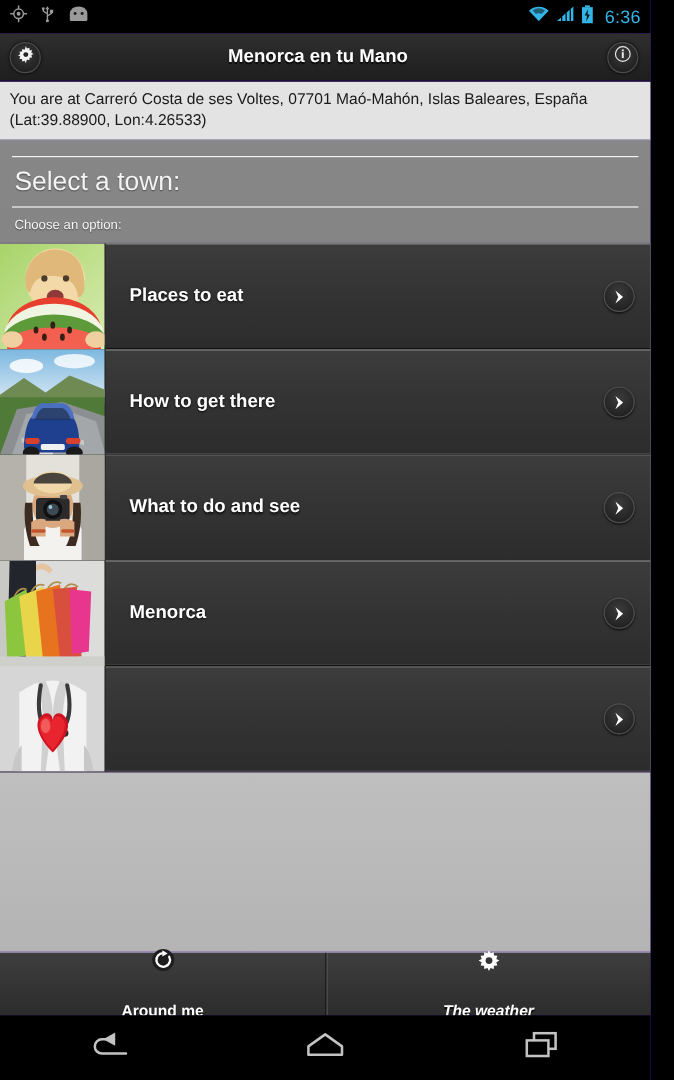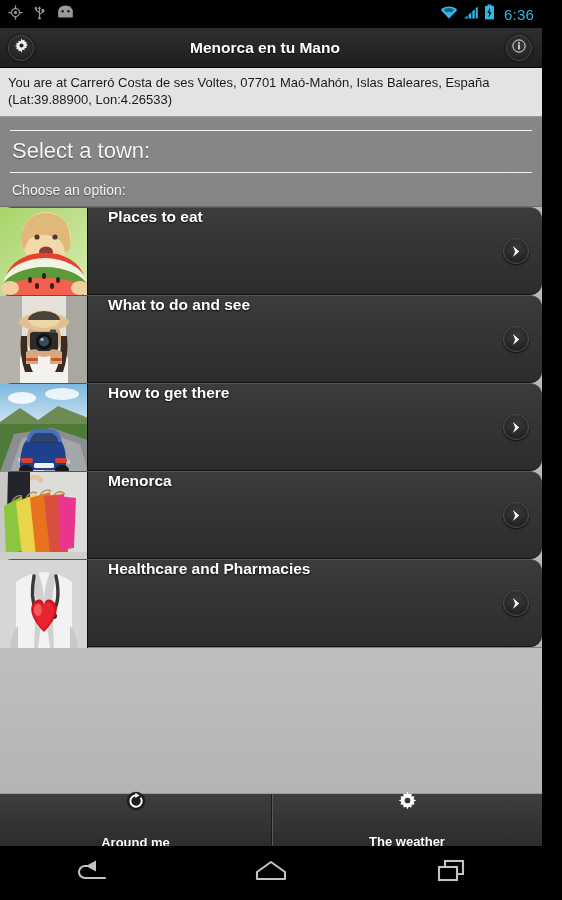--- a/index.html
+++ b/index.html
@@ -89,39 +89,38 @@
     height: 42px;
     border-radius: 7px;
     background: linear-gradient(to bottom, #3b3b3b 0%, #2e2e2e 48%, #262626 52%, #1c1c1c 100%);
     border: 1px solid #101010;
     box-shadow: inset 0 1px 0 rgba(255,255,255,.13), 0 1px 2px rgba(0,0,0,.5);
     display: flex; align-items: center; justify-content: center;
     color: #fff; font-size: 15.5px; font-weight: bold;
     text-shadow: 0 1px 1px rgba(0,0,0,.8);
   }
   .choose-label {
-    color: #f4f4f4; font-size: 14px;
+    color: #f4f4f4; font-size: 11px;
     padding: 9px 2px 8px 2px;
     text-shadow: 0 1px 1px rgba(0,0,0,.45);
   }
 
   
   .list {
     flex: 0 0 auto;
     border-top: 1px solid #6e6e6e;
     background: #b9b9b9;
   }
   .list-row {
     height: 88px;
-    display: flex; align-items: flex-start;
+    display: flex; align-items: center;
     background: linear-gradient(to bottom, #3c3c3c 0%, #343434 45%, #2c2c2c 100%);
     border-bottom: 1px solid #111;
     border-top: 1px solid #555;
     position: relative;
-    border-radius: 12px;
   }
   .thumb {
     width: 88px; flex: 0 0 88px;
     border-right: 1px solid #0c0c0c;
     overflow: hidden; position: relative;
     background: #777;
   }
   .thumb svg { display: block; width: 88px; height: 88px; }
   .row-label {
     flex: 1 1 auto;
@@ -153,21 +152,21 @@
     display: flex;
     background: linear-gradient(to bottom, #3e3e3e 0%, #343434 55%, #2c2c2c 100%);
     border-top: 1px solid #9a9a9a;
   }
   .tab {
     flex: 1 1 50%;
     display: flex; flex-direction: column;
     align-items: center; justify-content: center;
     gap: 20px;
   }
-  .tab + .tab { border-left: 1px solid #1a1a1a; box-shadow: inset 1px 0 0 #5a5a5a; }
+  .tab + .tab { border-left: 1px solid #1a1a1a; box-shadow: inset 1px 0 0 #5a5a5a; font-style: italic; }
   .tab-label {
     color: #fff; font-size: 13px; font-weight: bold;
     text-shadow: 0 1px 1px rgba(0,0,0,.85);
   }
 
   
   .navbar {
     flex: 0 0 54px; height: 54px;
     background: #000;
     display: flex; align-items: center; justify-content: space-around;
@@ -311,53 +310,20 @@
       <div class="row-arrow">
         <svg width="11" height="13" viewBox="0 0 12 14">
             <path d="M2 1 L9 7 L2 13 L4.6 7 Z" fill="#fff"></path>
           </svg>
       </div>
     </div>
 
     <div class="list-row">
       <div class="thumb">
         <svg viewBox="0 0 88 88" preserveAspectRatio="xMidYMid slice">
-          <rect width="88" height="88" fill="#cfcfc8"></rect>
-          <rect x="0" y="0" width="22" height="88" fill="#b4b2ab"></rect>
-          <rect x="66" y="0" width="22" height="88" fill="#a9a7a0"></rect>
-          <rect x="22" y="0" width="44" height="88" fill="#e3e1d9"></rect>
-          <path d="M20 88 L20 62 A26 22 0 0 1 68 62 L68 88 Z" fill="#f3f2ee"></path>
-          <ellipse cx="44" cy="42" rx="17" ry="19" fill="#d9a87e"></ellipse>
-          <path d="M27 40 q0 26 6 36 l-8 0 q-6 -18 -4 -36z" fill="#3b2b20"></path>
-          <path d="M61 40 q0 26 -6 36 l8 0 q6 -18 4 -36z" fill="#3b2b20"></path>
-          <ellipse cx="44" cy="26" rx="25" ry="9" fill="#e0c08e"></ellipse>
-          <ellipse cx="44" cy="23" rx="16" ry="9" fill="#efd7a8"></ellipse>
-          <path d="M28 24 a16 9 0 0 1 32 0 z" fill="#2a2a2a" opacity=".85"></path>
-          <rect x="30" y="36" width="28" height="19" rx="3" fill="#2b2b2b"></rect>
-          <circle cx="44" cy="45.5" r="8" fill="#111"></circle>
-          <circle cx="44" cy="45.5" r="5" fill="#3b4a55"></circle>
-          <circle cx="42" cy="43.5" r="1.6" fill="#9fc4d8"></circle>
-          <rect x="50" y="33.5" width="6" height="3.5" rx="1" fill="#444"></rect>
-          <path d="M26 56 q6 -4 12 -2 l0 14 l-12 0z" fill="#d9a87e"></path>
-          <path d="M62 56 q-6 -4 -12 -2 l0 14 l12 0z" fill="#d9a87e"></path>
-          <rect x="26" y="62" width="12" height="3" rx="1.5" fill="#c2552f"></rect>
-          <rect x="51" y="62" width="11" height="3" rx="1.5" fill="#c2552f"></rect>
-        </svg>
-      </div>
-      <div class="row-label">What to do and see</div>
-      <div class="row-arrow">
-        <svg width="11" height="13" viewBox="0 0 12 14">
-            <path d="M2 1 L9 7 L2 13 L4.6 7 Z" fill="#fff"></path>
-          </svg>
-      </div>
-    </div>
-
-    <div class="list-row">
-      <div class="thumb">
-        <svg viewBox="0 0 88 88" preserveAspectRatio="xMidYMid slice">
           <defs>
               <linearGradient id="sky" x1="0" y1="0" x2="0" y2="1">
             <stop offset="0" stop-color="#7db8e0"></stop>
                 <stop offset="1" stop-color="#cfe4f2"></stop>
               </linearGradient>
             </defs>
           <rect width="88" height="40" fill="url(#sky)"></rect>
           <ellipse cx="22" cy="14" rx="14" ry="6" fill="#fff" opacity=".85"></ellipse>
           <ellipse cx="62" cy="10" rx="17" ry="6" fill="#fff" opacity=".8"></ellipse>
           <path d="M0 38 L20 24 L38 36 L58 22 L88 34 L88 46 L0 46 Z" fill="#6f8a52"></path>
@@ -380,20 +346,53 @@
       <div class="row-arrow">
         <svg width="11" height="13" viewBox="0 0 12 14">
             <path d="M2 1 L9 7 L2 13 L4.6 7 Z" fill="#fff"></path>
           </svg>
       </div>
     </div>
 
     <div class="list-row">
       <div class="thumb">
         <svg viewBox="0 0 88 88" preserveAspectRatio="xMidYMid slice">
+          <rect width="88" height="88" fill="#cfcfc8"></rect>
+          <rect x="0" y="0" width="22" height="88" fill="#b4b2ab"></rect>
+          <rect x="66" y="0" width="22" height="88" fill="#a9a7a0"></rect>
+          <rect x="22" y="0" width="44" height="88" fill="#e3e1d9"></rect>
+          <path d="M20 88 L20 62 A26 22 0 0 1 68 62 L68 88 Z" fill="#f3f2ee"></path>
+          <ellipse cx="44" cy="42" rx="17" ry="19" fill="#d9a87e"></ellipse>
+          <path d="M27 40 q0 26 6 36 l-8 0 q-6 -18 -4 -36z" fill="#3b2b20"></path>
+          <path d="M61 40 q0 26 -6 36 l8 0 q6 -18 4 -36z" fill="#3b2b20"></path>
+          <ellipse cx="44" cy="26" rx="25" ry="9" fill="#e0c08e"></ellipse>
+          <ellipse cx="44" cy="23" rx="16" ry="9" fill="#efd7a8"></ellipse>
+          <path d="M28 24 a16 9 0 0 1 32 0 z" fill="#2a2a2a" opacity=".85"></path>
+          <rect x="30" y="36" width="28" height="19" rx="3" fill="#2b2b2b"></rect>
+          <circle cx="44" cy="45.5" r="8" fill="#111"></circle>
+          <circle cx="44" cy="45.5" r="5" fill="#3b4a55"></circle>
+          <circle cx="42" cy="43.5" r="1.6" fill="#9fc4d8"></circle>
+          <rect x="50" y="33.5" width="6" height="3.5" rx="1" fill="#444"></rect>
+          <path d="M26 56 q6 -4 12 -2 l0 14 l-12 0z" fill="#d9a87e"></path>
+          <path d="M62 56 q-6 -4 -12 -2 l0 14 l12 0z" fill="#d9a87e"></path>
+          <rect x="26" y="62" width="12" height="3" rx="1.5" fill="#c2552f"></rect>
+          <rect x="51" y="62" width="11" height="3" rx="1.5" fill="#c2552f"></rect>
+        </svg>
+      </div>
+      <div class="row-label">What to do and see</div>
+      <div class="row-arrow">
+        <svg width="11" height="13" viewBox="0 0 12 14">
+            <path d="M2 1 L9 7 L2 13 L4.6 7 Z" fill="#fff"></path>
+          </svg>
+      </div>
+    </div>
+
+    <div class="list-row">
+      <div class="thumb">
+        <svg viewBox="0 0 88 88" preserveAspectRatio="xMidYMid slice">
           <rect width="88" height="88" fill="#dcdcda"></rect>
           <rect x="0" y="0" width="26" height="88" fill="#c8c8c4"></rect>
           <path d="M8 0 L30 0 L30 88 L6 88 Z" fill="#22252c"></path>
           <path d="M30 4 q8 -4 14 4 l-3 3 q-6 -6 -11 -2z" fill="#e6c4a0"></path>
           <path d="M4 34 L22 24 L30 78 L6 82 Z" fill="#8cc63f"></path>
           <path d="M16 30 L36 22 L44 80 L22 84 Z" fill="#e8d54a"></path>
           <path d="M30 26 L50 20 L58 82 L36 84 Z" fill="#e8731f"></path>
           <path d="M44 24 L64 22 L68 80 L50 82 Z" fill="#d94f3d"></path>
           <path d="M58 24 L76 26 L74 76 L60 78 Z" fill="#e8368f"></path>
           <g stroke="#b09050" stroke-width="1.4" fill="none">
@@ -424,21 +423,20 @@
           <path d="M56 16 q5 24 -3 36" stroke="#3a3a3a" stroke-width="3.4" fill="none" stroke-linecap="round"></path>
           <circle cx="38" cy="54" r="4" fill="#2e2e2e"></circle>
           <circle cx="54" cy="56" r="3" fill="#2e2e2e"></circle>
           <path d="M44 72 C32 60 28 48 34 42 C39 37 44 40 44 46 C44 40 49 37 54 42 C60 48 56 60 44 72 Z" fill="#cf1320"></path>
           <path d="M44 70 C34 59 30 49 35 44 C39 40 43 43 43 48 C43 43 48 40 52 44 C57 49 53 59 44 70 Z" fill="#e8252f"></path>
           <ellipse cx="38" cy="50" rx="4" ry="6" fill="#f4726f" opacity=".7"></ellipse>
           <path d="M10 88 q2 -16 8 -22 l0 22z" fill="#c8c8c8"></path>
           <path d="M78 88 q-2 -16 -8 -22 l0 22z" fill="#c8c8c8"></path>
         </svg>
       </div>
-      <div class="row-label">Healthcare and Pharmacies</div>
       <div class="row-arrow">
         <svg width="11" height="13" viewBox="0 0 12 14">
             <path d="M2 1 L9 7 L2 13 L4.6 7 Z" fill="#fff"></path>
           </svg>
       </div>
     </div>
 
   </div>
 
   <div class="filler"></div>

